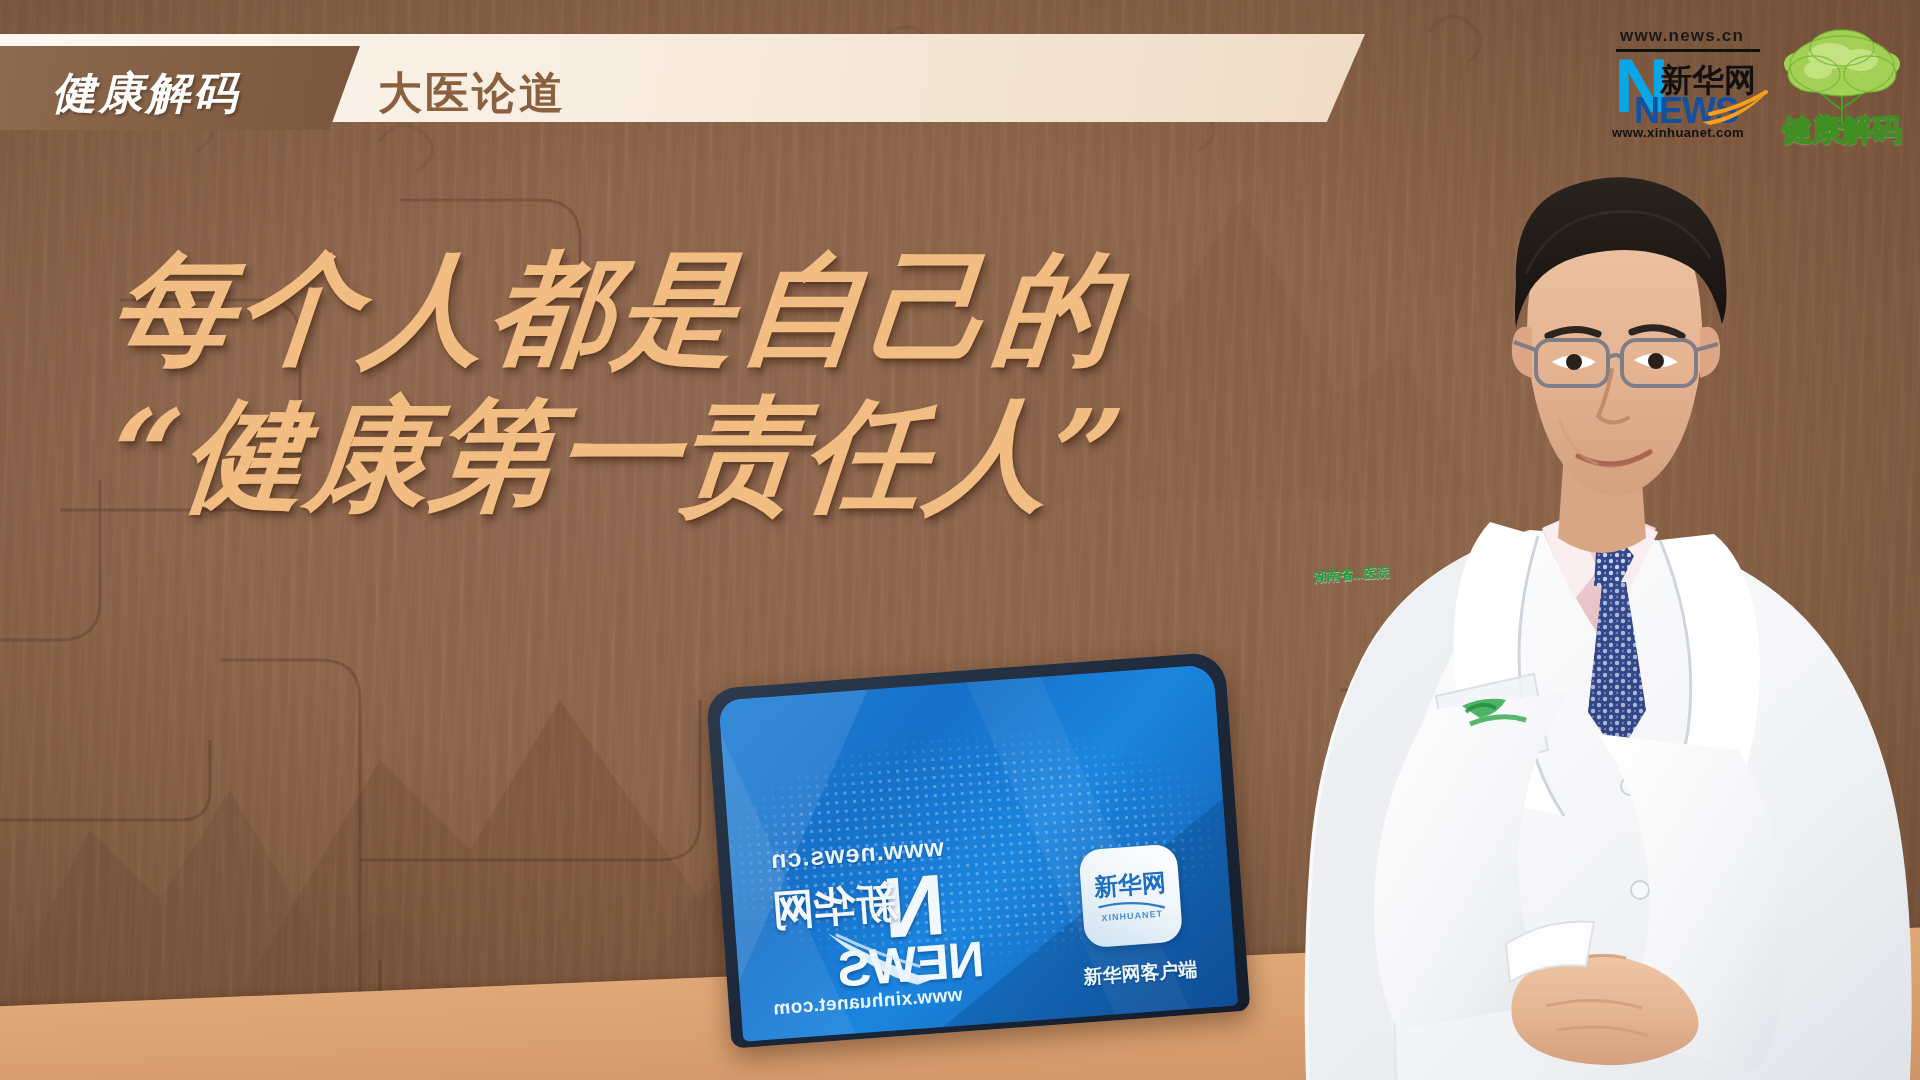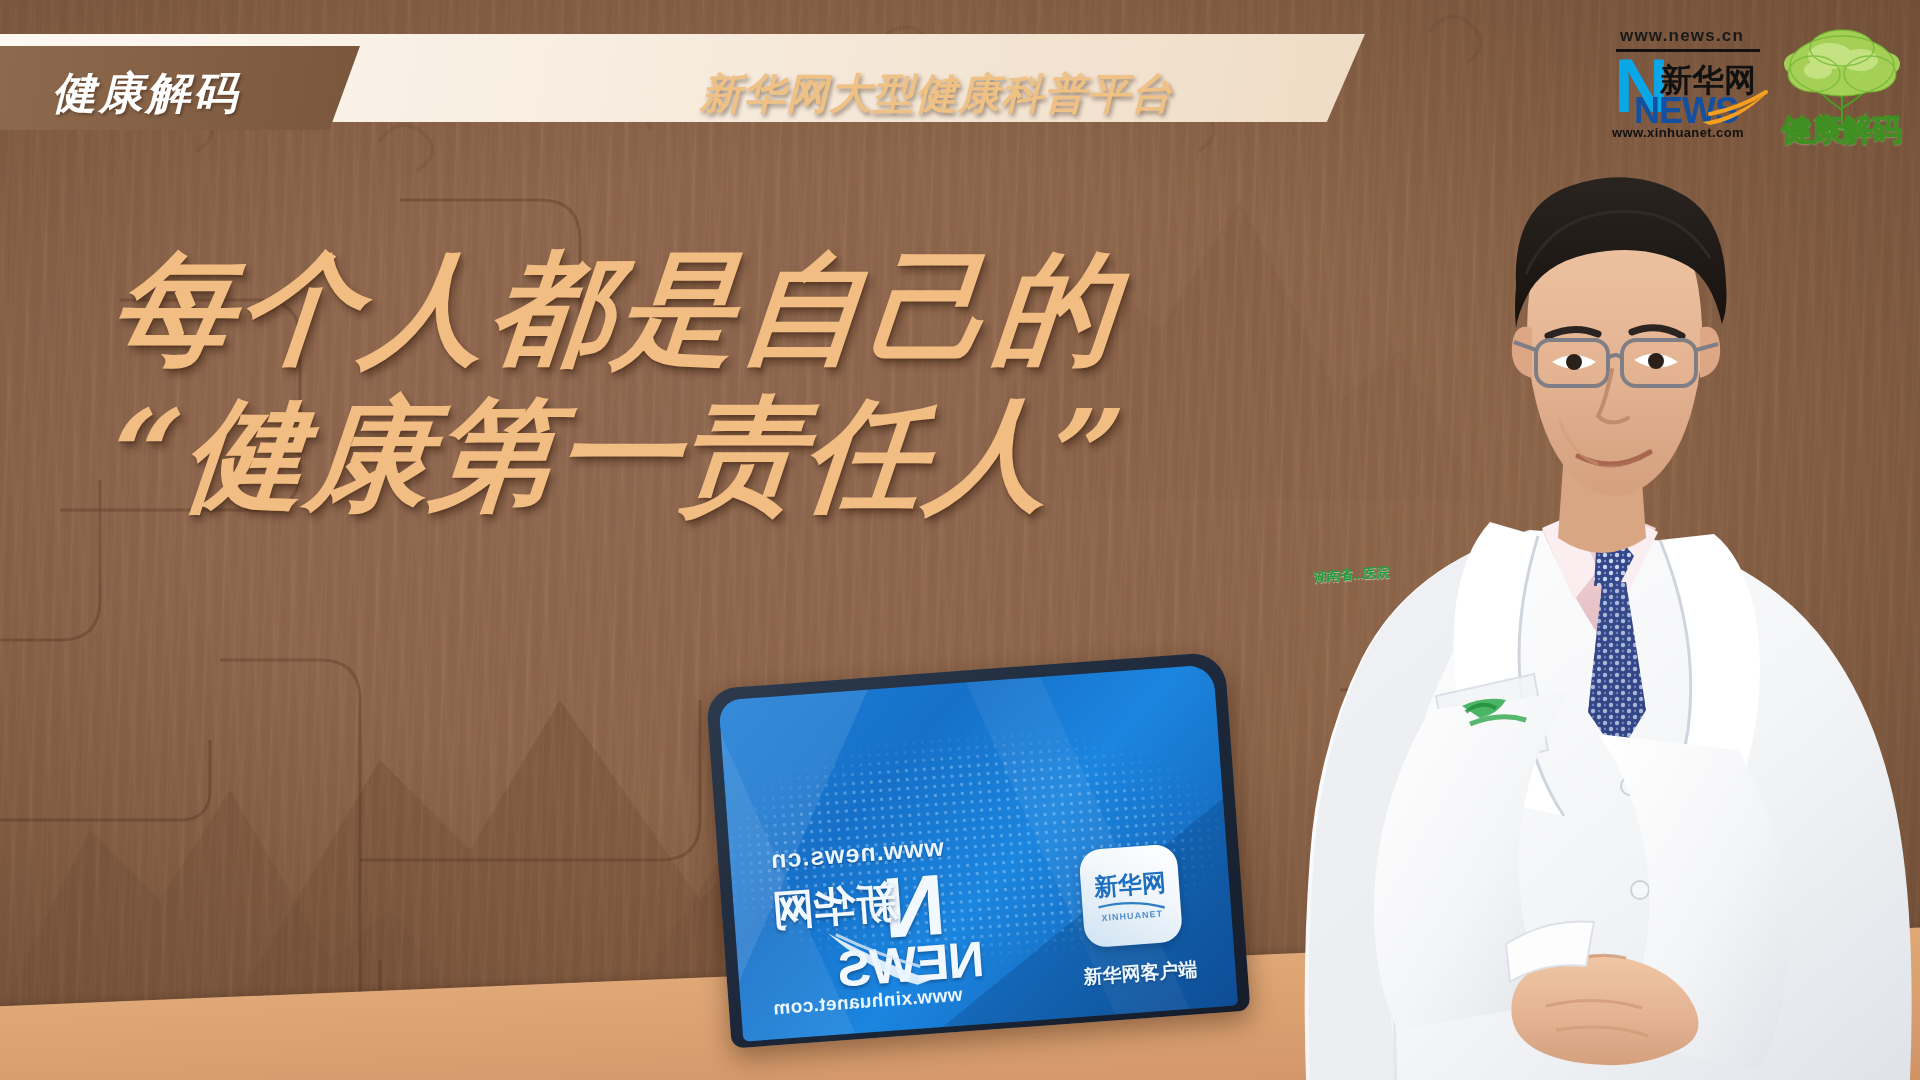--- a/index.html
+++ b/index.html
@@ -505,22 +505,22 @@
       <path d="M236 652 q14 -12 30 -4" fill="none" stroke="#1f8f3a" stroke-width="4" opacity=".8"></path>
     </g>
   </svg>
 
   <div class="badge-text">湖南省...医院</div>
 
   <div class="header">
     <div class="hdr-cream"></div>
     <div class="hdr-brown"></div>
     <div class="hdr-t1">健康解码</div>
+    <div class="hdr-t2">大医论道</div>
   </div>
-  <div class="hdr-t3" style="position:absolute;left:700px;top:66px;">新华网大型健康科普平台</div>
 
   <div class="xh-logo">
     <div class="xh-url-top">www.news.cn</div>
     <div class="xh-rule"></div>
     <div class="xh-N">N</div>
     <div class="xh-cn">新华网</div>
     <div class="xh-news">NEWS</div>
     <svg class="xh-swoosh" viewBox="0 0 70 36">
       <path d="M2 32 Q34 28 68 2 Q40 30 10 35 Z" fill="#f5a01e"></path>
       <path d="M10 24 Q40 18 66 2" stroke="#f5a01e" stroke-width="4" fill="none" stroke-linecap="round"></path>

